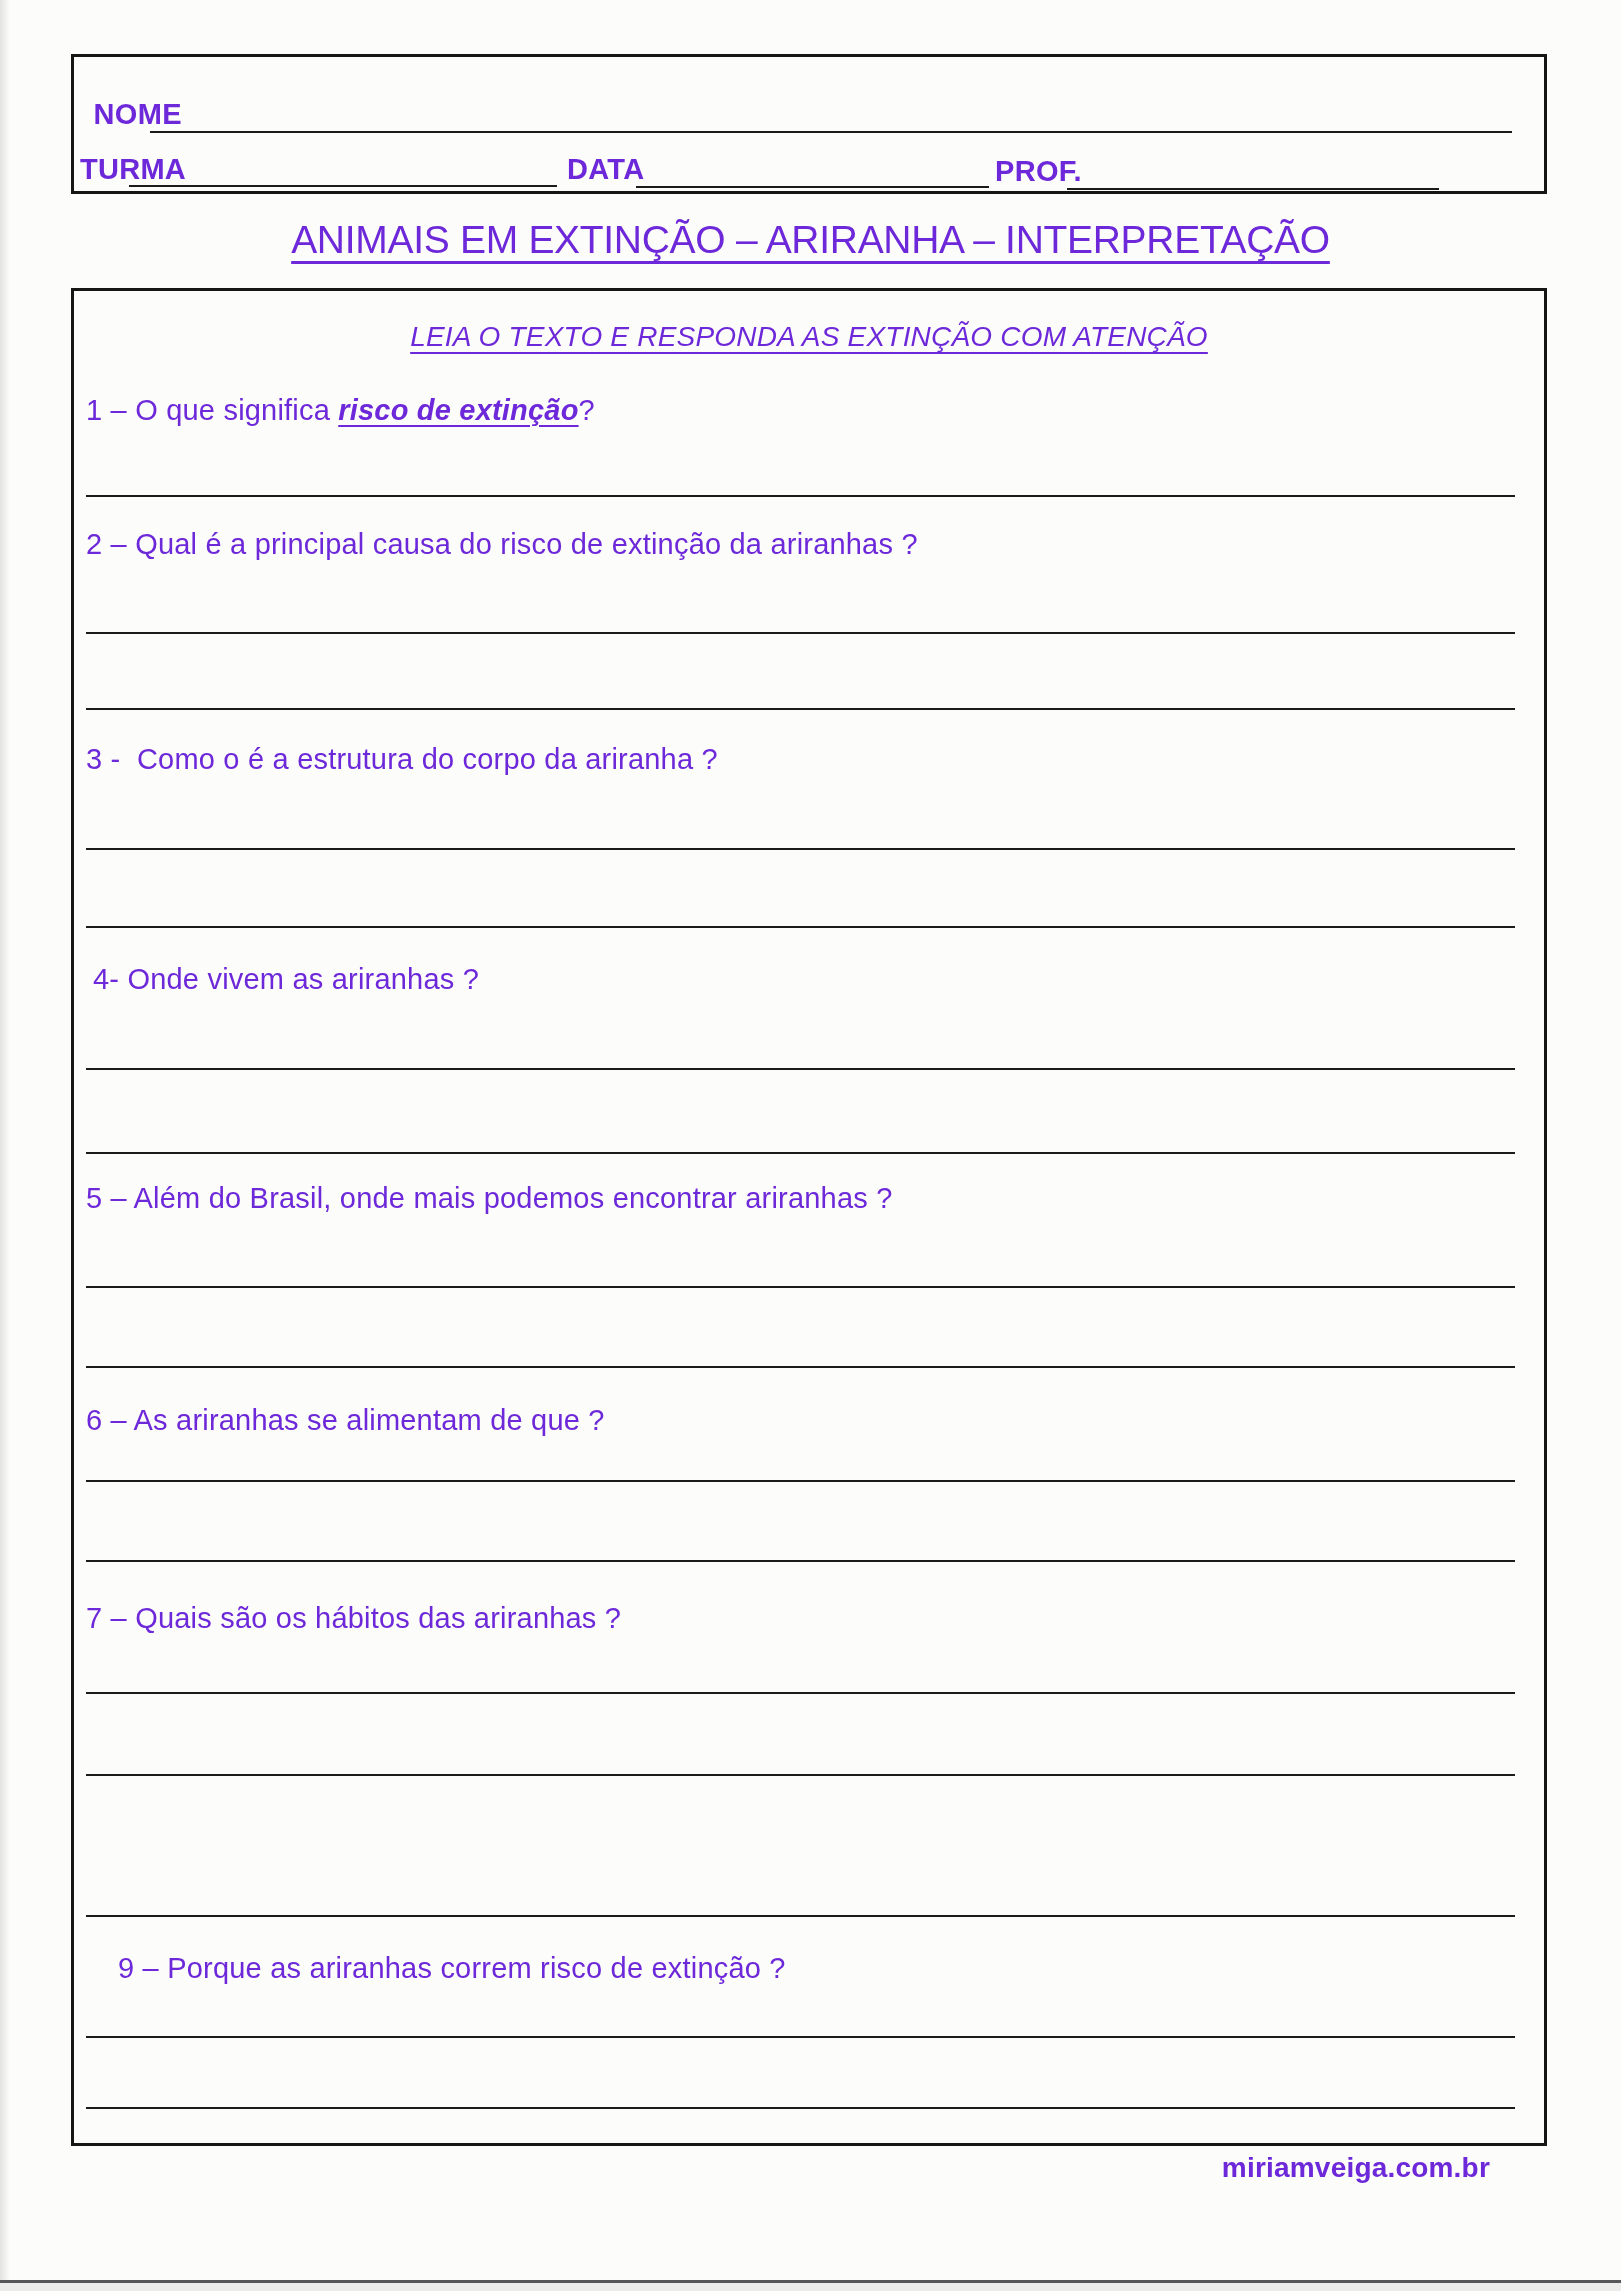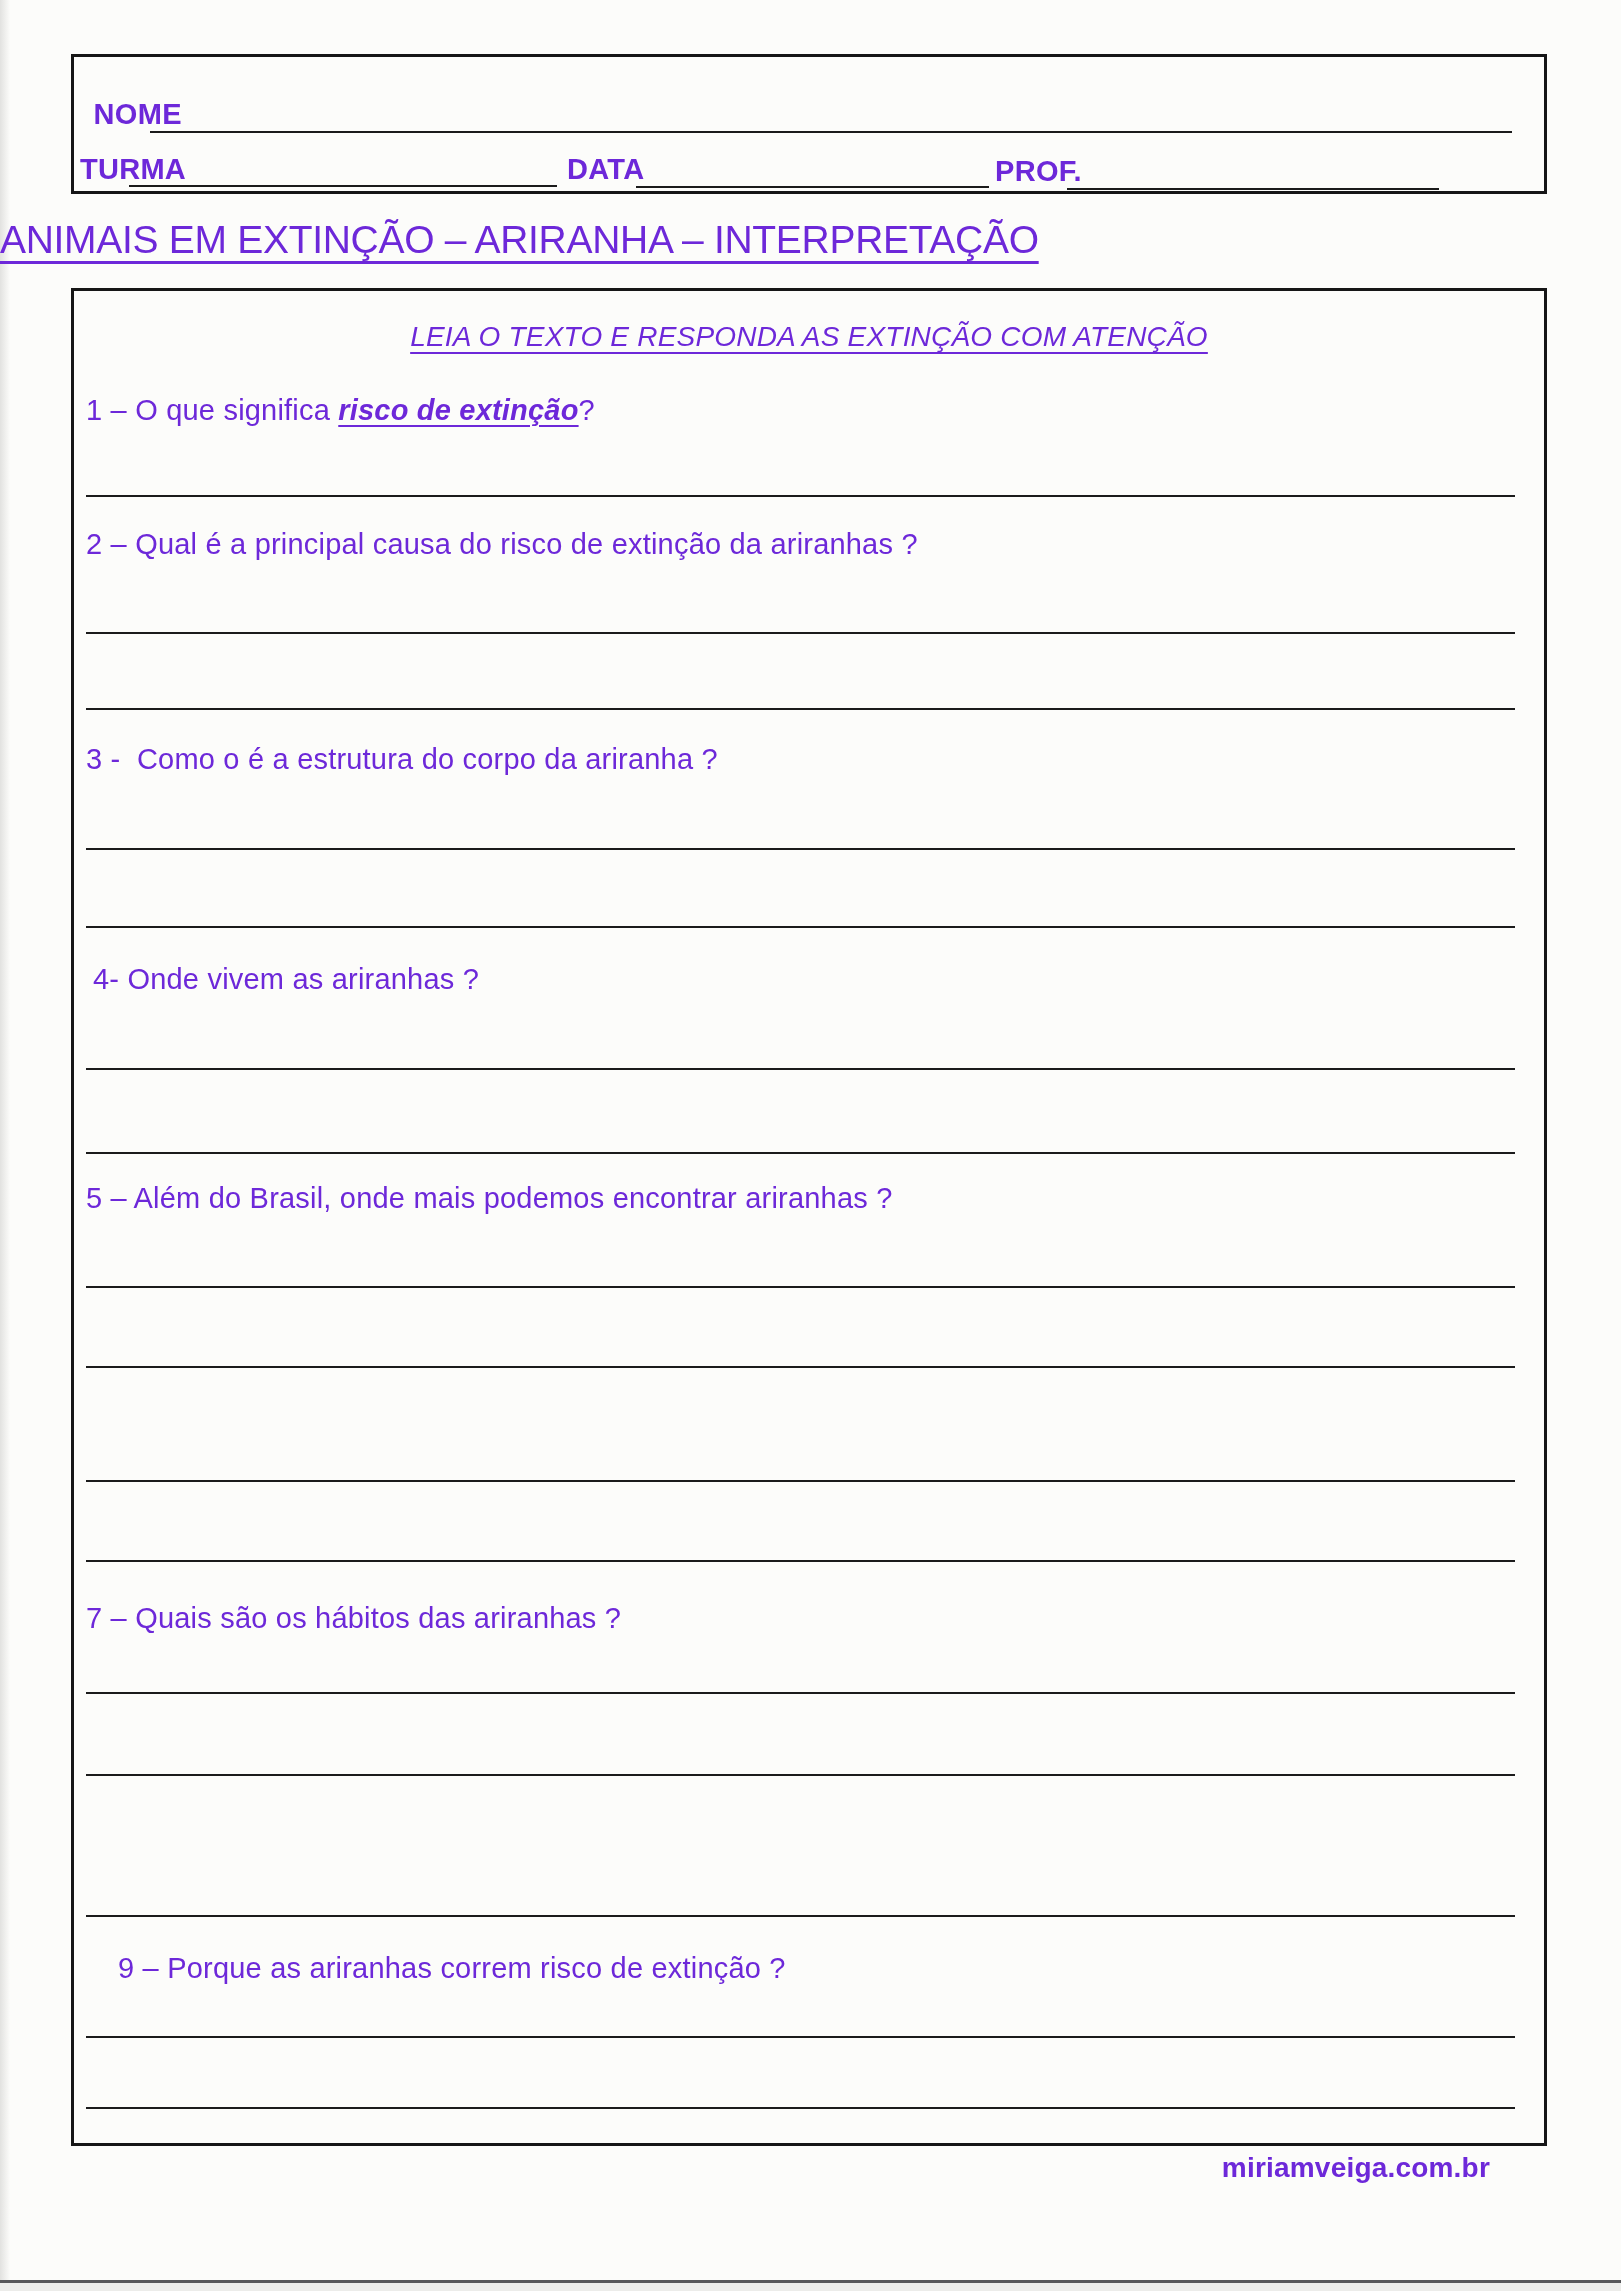--- a/index.html
+++ b/index.html
@@ -17,21 +17,21 @@
   .scan-bottom-line{position:absolute;left:0;top:2280px;width:100%;height:2.9px;background:#57575a;}
   .scan-bottom-band{position:absolute;left:0;top:2283px;width:100%;height:8.8px;background:#ececea;}
 
   
   .header-box{position:absolute;left:71px;top:54px;width:1476px;height:140px;
     border:3.9px solid #161616;box-sizing:border-box;background:transparent;}
   .hdr-label{position:absolute;font-size:29px;font-weight:bold;letter-spacing:0.3px;}
   .fill-line{position:absolute;height:0;border-top:2.9px solid #1b1b1b;}
 
   
-  .doc-title{position:absolute;left:0;top:218px;width:1621px;text-align:left;
+  .doc-title{position:absolute;left:0;top:218px;width:1621px;text-align:center;
     font-size:39px;letter-spacing:-0.3px;
     text-decoration:underline;text-decoration-thickness:2.9px;text-underline-offset:7.8px;}
 
   
   .main-box{position:absolute;left:71px;top:288px;width:1476px;height:1858px;
     border:3.9px solid #161616;box-sizing:border-box;}
 
   .instruction{position:absolute;left:71px;top:321px;width:1476px;text-align:center;
     font-size:28px;font-style:italic;letter-spacing:0.2px;
     text-decoration:underline;text-decoration-thickness:2px;text-underline-offset:5.9px;}
@@ -85,20 +85,21 @@
   <div class="answer-line" style="top:926px;"></div>
 
   <div class="question" style="left:93px;top:963px;">4- Onde vivem as ariranhas ?</div>
   <div class="answer-line" style="top:1068px;"></div>
   <div class="answer-line" style="top:1152px;"></div>
 
   <div class="question" style="left:86px;top:1182px;">5 – Além do Brasil, onde mais podemos encontrar ariranhas ?</div>
   <div class="answer-line" style="top:1286px;"></div>
   <div class="answer-line" style="top:1366px;"></div>
 
+  <div class="question" style="left:86px;top:1404px;">6 – As ariranhas se alimentam de que ?</div>
   <div class="answer-line" style="top:1480px;"></div>
   <div class="answer-line" style="top:1560px;"></div>
 
   <div class="question" style="left:86px;top:1602px;">7 – Quais são os hábitos das ariranhas ?</div>
   <div class="answer-line" style="top:1692px;"></div>
   <div class="answer-line" style="top:1774px;"></div>
 
   <div class="answer-line" style="top:1915px;"></div>
 
   <div class="question" style="left:86px;top:1952px;margin-left:32px;">9 – Porque as ariranhas correm risco de extinção ?</div>

